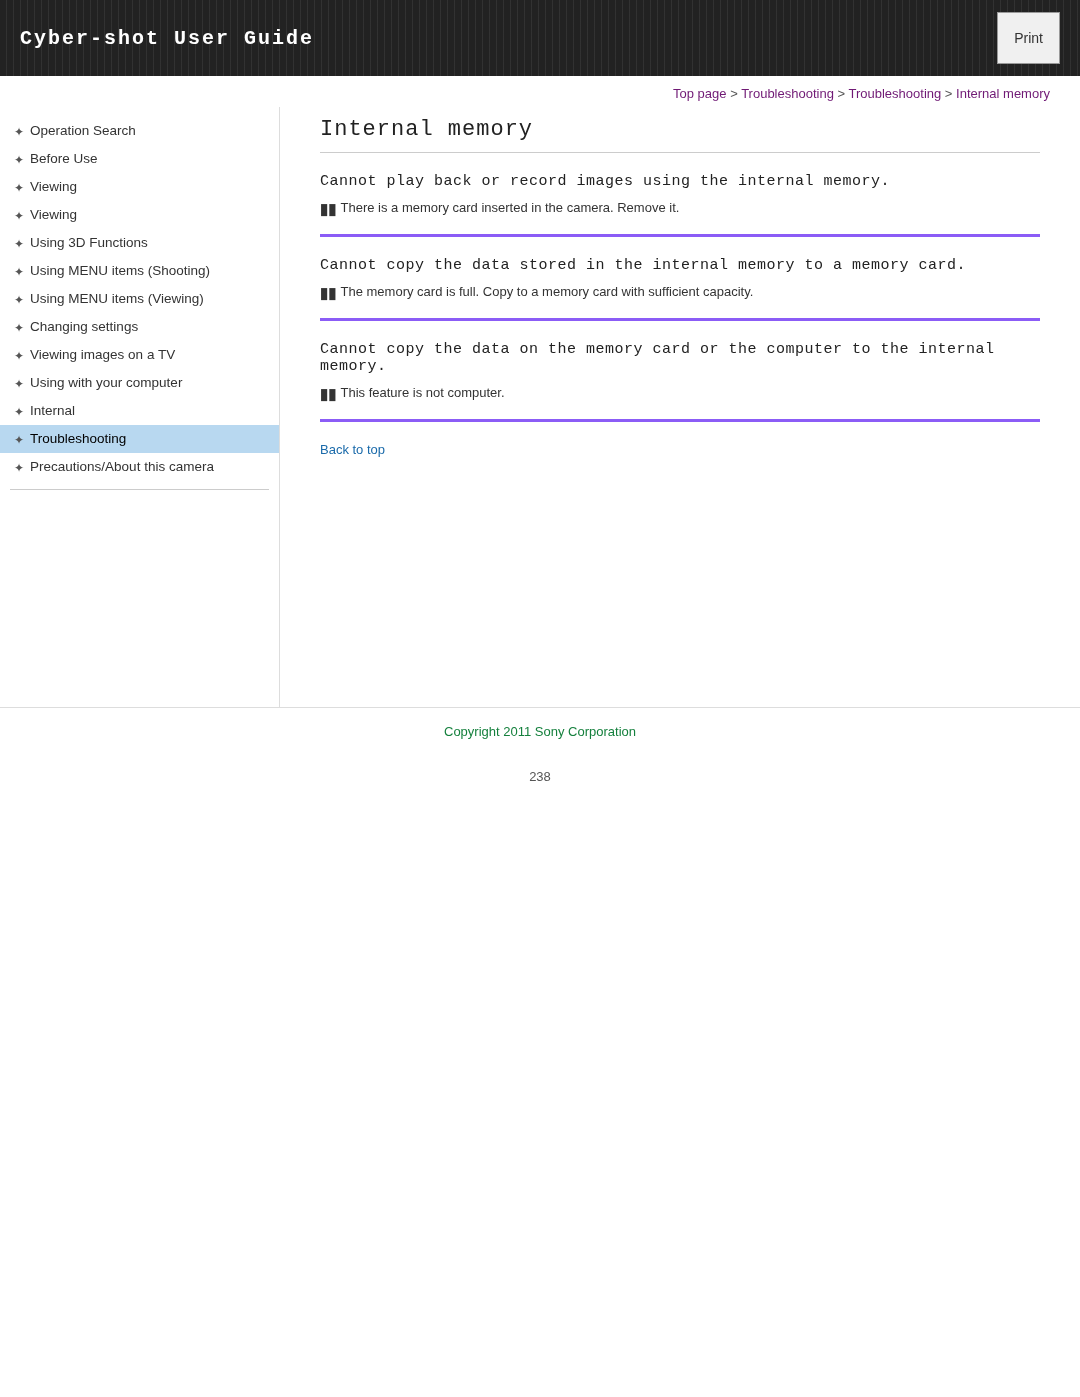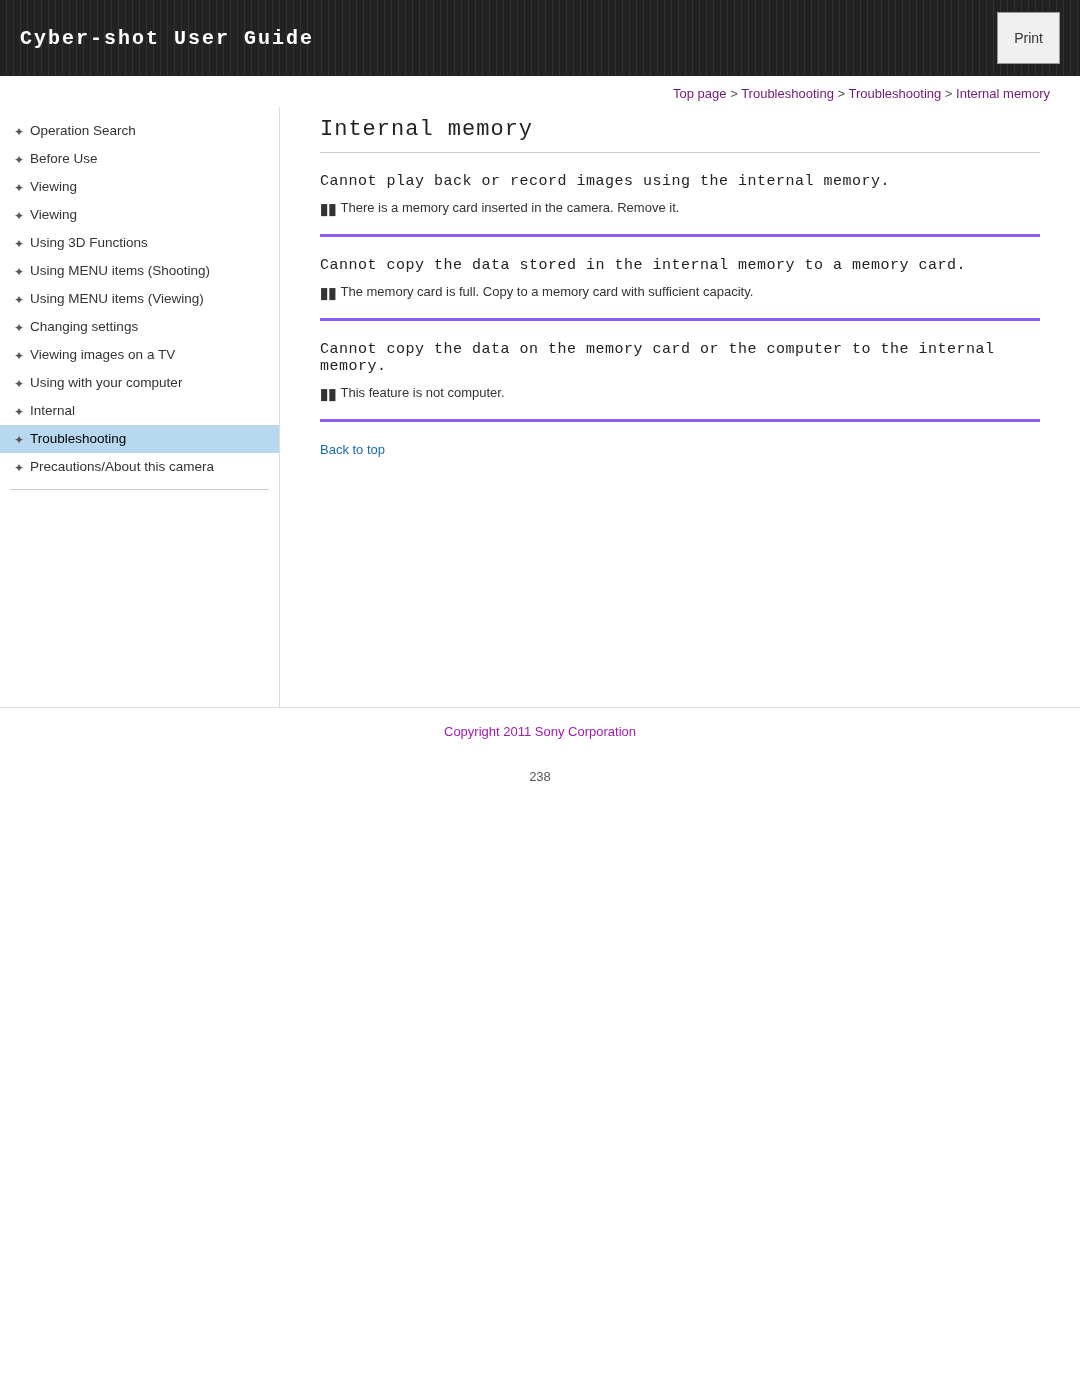--- a/index.html
+++ b/index.html
@@ -179,21 +179,21 @@
       color: #1a6aaa;
       text-decoration: none;
       cursor: pointer;
     }
 
     
     .footer {
       text-align: center;
       padding: 16px 0 10px 0;
       font-size: 13px;
-      color: #a21caf;
+      color: #15803d;
       border-top: 1px solid #ddd;
     }
 
     .page-number {
       text-align: center;
       font-size: 13px;
       color: #555;
       padding: 20px 0 10px 0;
     }
   </style>

